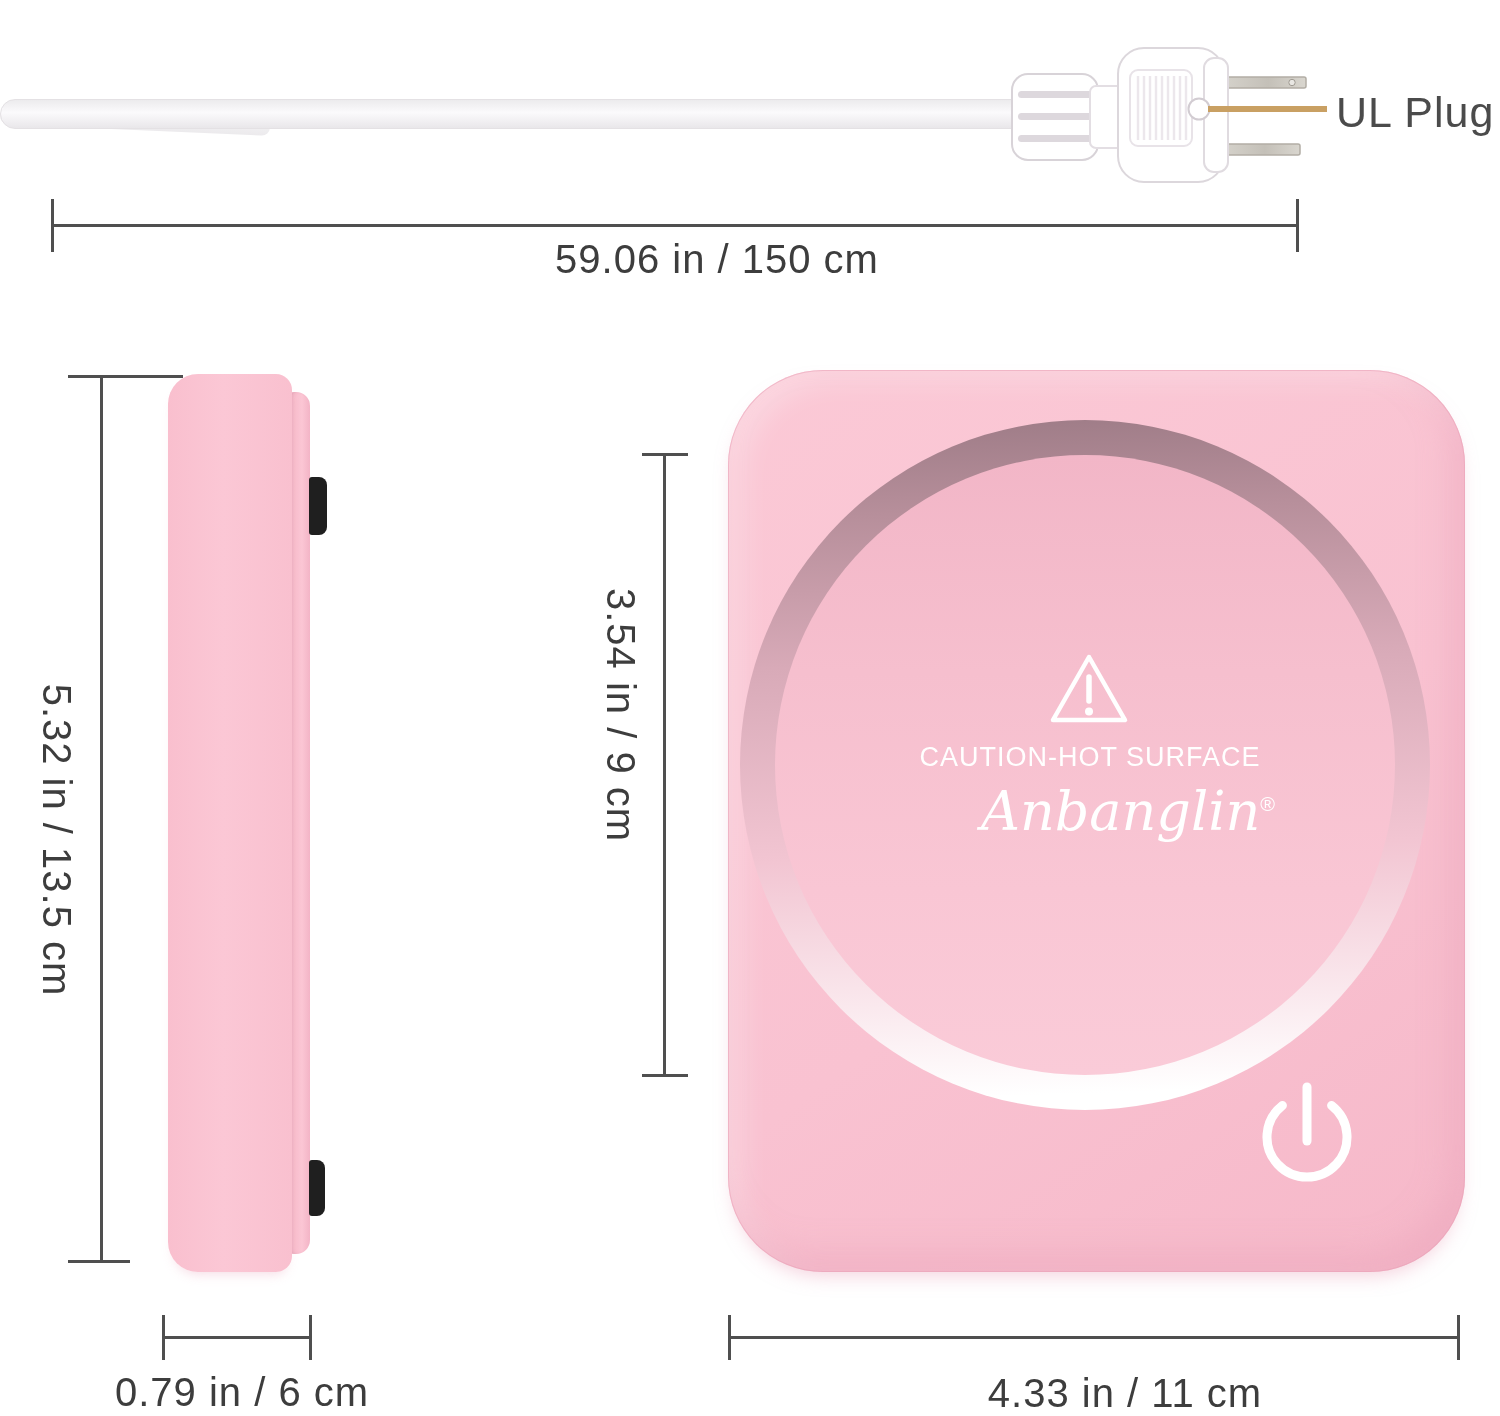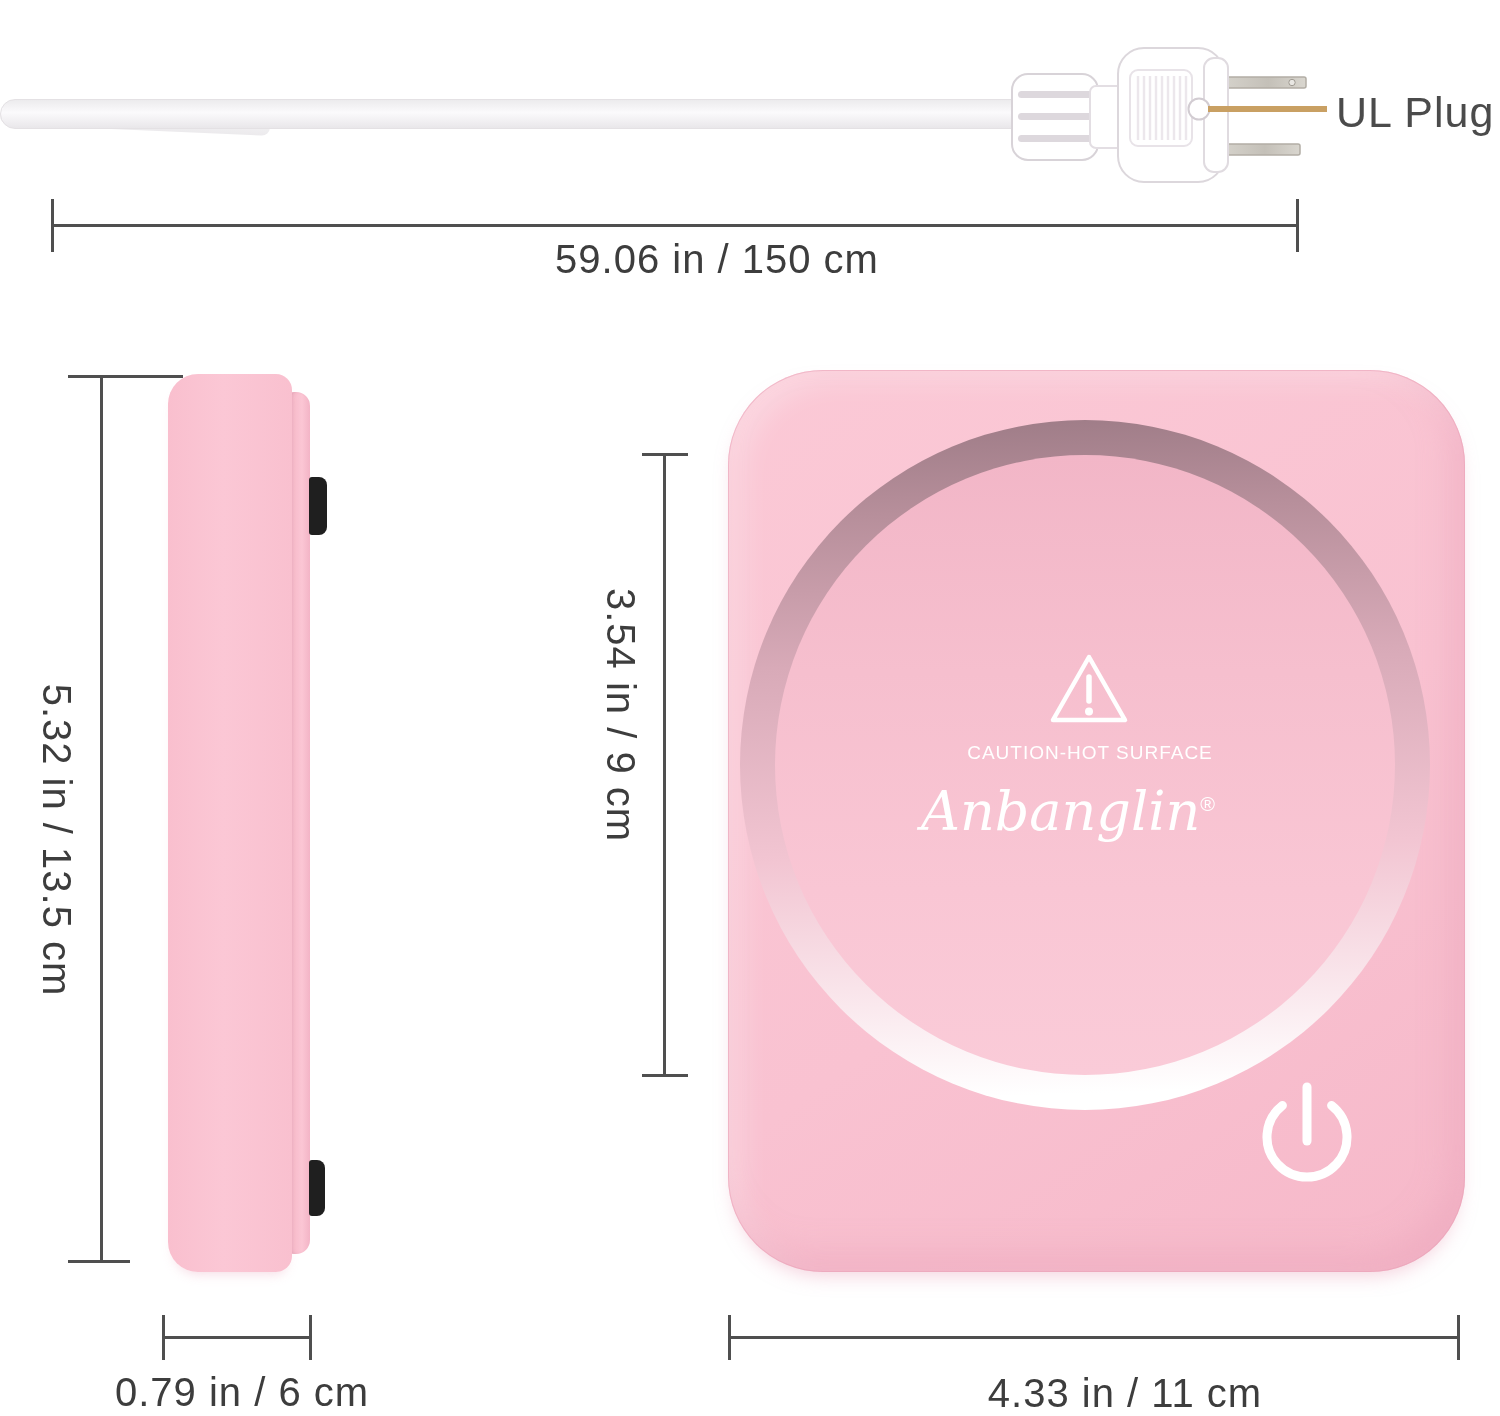--- a/index.html
+++ b/index.html
@@ -72,24 +72,24 @@
     z-index:3;
   }
   .top-plate{
     position:absolute;left:775px;top:455px;width:620px;height:620px;border-radius:50%;
     background:linear-gradient(180deg,#f2b6c7 0%,#f6bfce 35%,#f9c6d4 70%,#facbd8 100%);
     z-index:4;
   }
   .triangle-svg{position:absolute;left:1049px;top:653px;width:80px;height:72px;z-index:5;}
   .caution-text{
     position:absolute;left:890px;top:742px;width:400px;text-align:center;
-    color:var(--print-white);font-size:19px;letter-spacing:1px;z-index:5;white-space:nowrap;
+    color:var(--print-white);font-size:27px;letter-spacing:1px;z-index:5;white-space:nowrap;
   }
   .brand-text{
-    position:absolute;left:868px;top:780px;width:400px;text-align:center;
+    position:absolute;left:928px;top:780px;width:400px;text-align:center;
     color:var(--print-white);font-family:"DejaVu Serif",serif;font-style:italic;
     font-size:54px;z-index:5;white-space:nowrap;
   }
   .brand-text .reg{font-size:20px;vertical-align:super;font-style:normal;font-family:"Liberation Sans",sans-serif;}
   .power-svg{position:absolute;left:1257px;top:1080px;width:100px;height:104px;z-index:5;}
 </style>
 </head>
 <body>
 
 <div class="canvas">

